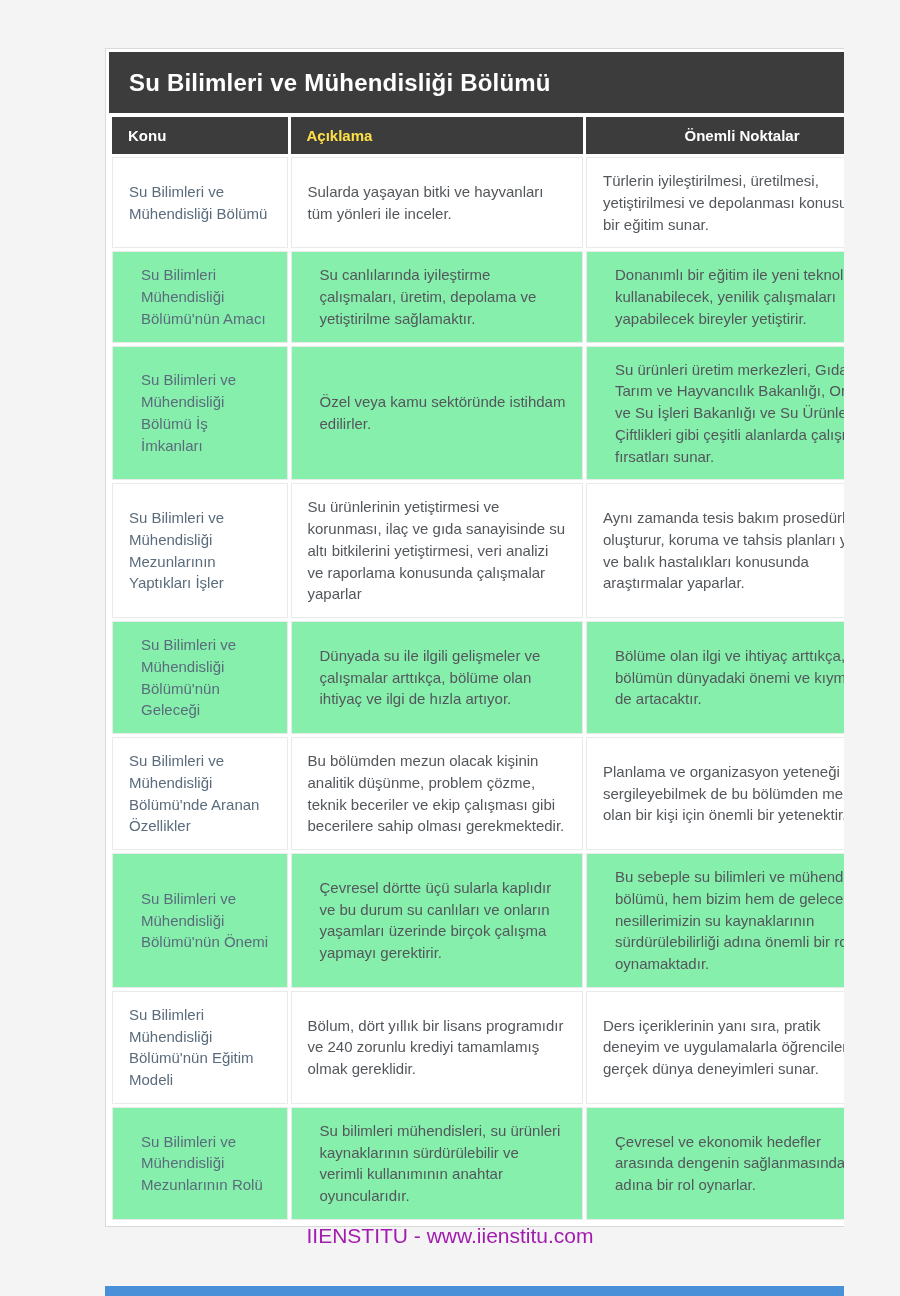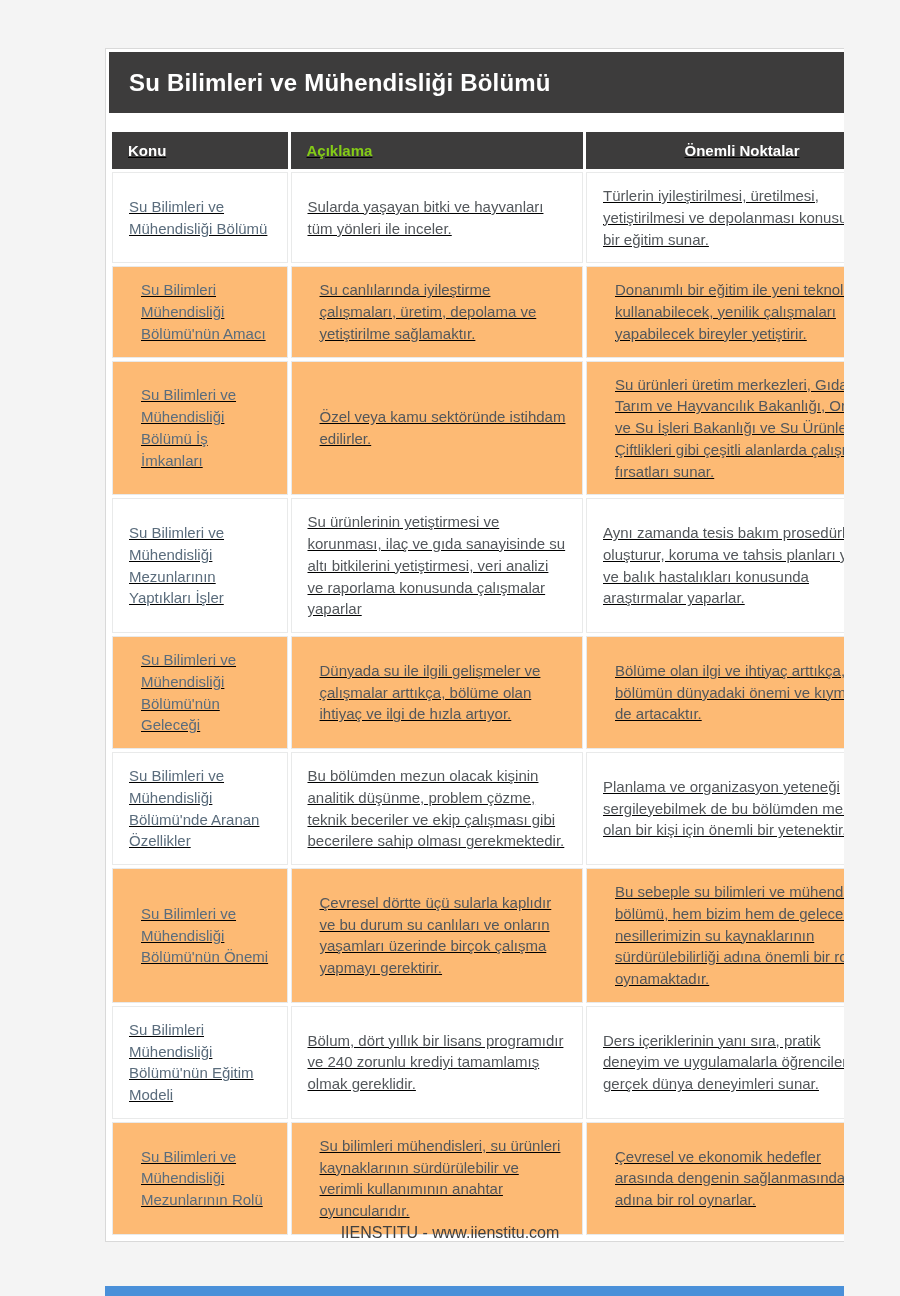--- a/index.html
+++ b/index.html
@@ -31,53 +31,52 @@
     color: #ffffff;
     font-size: 24px;
     font-weight: bold;
     padding: 17px 20px 16px 20px;
     letter-spacing: 0.2px;
   }
   table.info-table {
     width: 100%;
     border-collapse: separate;
     border-spacing: 3px;
-    margin-top: 16px;
-    text-decoration: underline;
+    margin-top: 1px;
   }
   table.info-table th {
     background: #3d3c3c;
     color: #ffffff;
     font-size: 15px;
     font-weight: bold;
     text-align: left;
     padding: 10px 16px;
   }
   table.info-table th.col-konu  { width: 22.5%; }
   table.info-table th.col-acik  { width: 37.5%; }
   table.info-table th.col-onem  { width: 40%; }
   table.info-table td {
     border: 1px solid #e9eaea;
     font-size: 15px;
     line-height: 1.45;
     padding: 12px 16px;
     vertical-align: middle;
     background: #ffffff;
   }
-  table.info-table tr.even td { background: #fdba74; padding-left: 28px; }
+  table.info-table tr.even td { background: #86efac; padding-left: 28px; }
   td.cell-konu { color: #5a6c7c; }
   td.cell-text { color: #53575b; }
   .footer {
     position: absolute;
     left: 0;
     top: 1224px;
     width: 100%;
     text-align: center;
-    color: #404040;
-    font-size: 16px;
+    color: #a21caf;
+    font-size: 21px;
   }
   .accent-bar {
     position: absolute;
     left: 49px;
     bottom: 0;
     width: 800px;
     height: 10px;
   }
 </style>
 </head>
@@ -86,21 +85,21 @@
 <div class="page">
 
   <div class="card">
 
     <div class="title-bar" style="background: rgb(61, 60, 60); color: rgb(255, 255, 255);">Su Bilimleri ve Mühendisliği Bölümü</div>
 
     <table class="info-table">
       <thead>
         <tr>
           <th class="col-konu" style="background: rgb(61, 60, 60); color: rgb(255, 255, 255);">Konu</th>
-          <th class="col-acik" style="background: rgb(61, 60, 60); color: #84cc16;">Açıklama</th>
+          <th class="col-acik" style="background: rgb(61, 60, 60); color: #fde047;">Açıklama</th>
           <th class="col-onem" style="background: rgb(61, 60, 60); color: rgb(255, 255, 255); text-align: center;">Önemli Noktalar</th>
         </tr>
       </thead>
       <tbody id="table-body">
 
       <tr class="odd">
             <td class="cell-konu">Su Bilimleri ve Mühendisliği Bölümü</td>
             <td class="cell-text">Sularda yaşayan bitki ve hayvanları tüm yönleri ile inceler.</td>
             <td class="cell-text">Türlerin iyileştirilmesi, üretilmesi, yetiştirilmesi ve depolanması konusunda bir eğitim sunar.</td>
           </tr>

